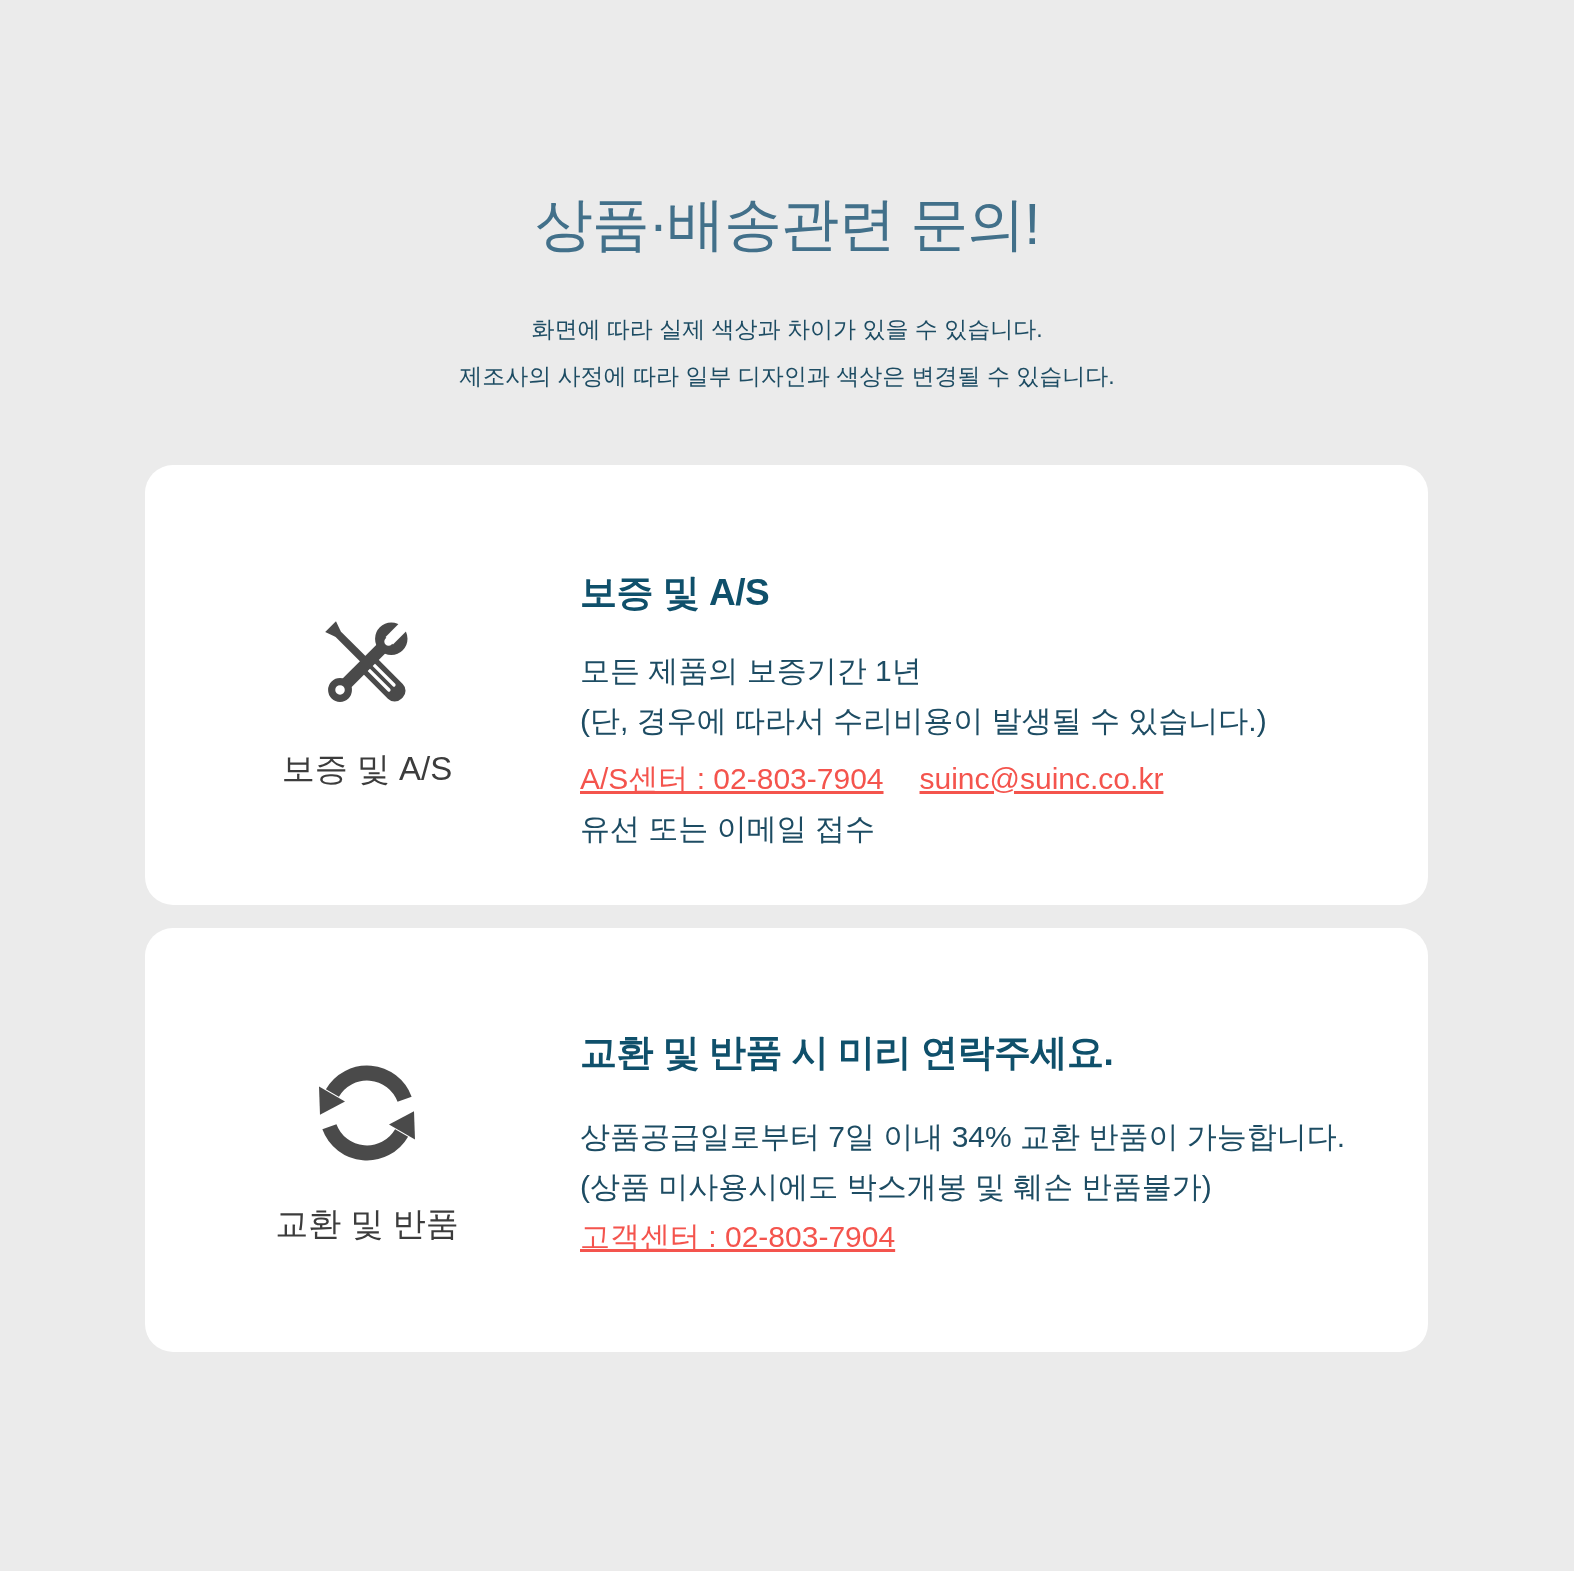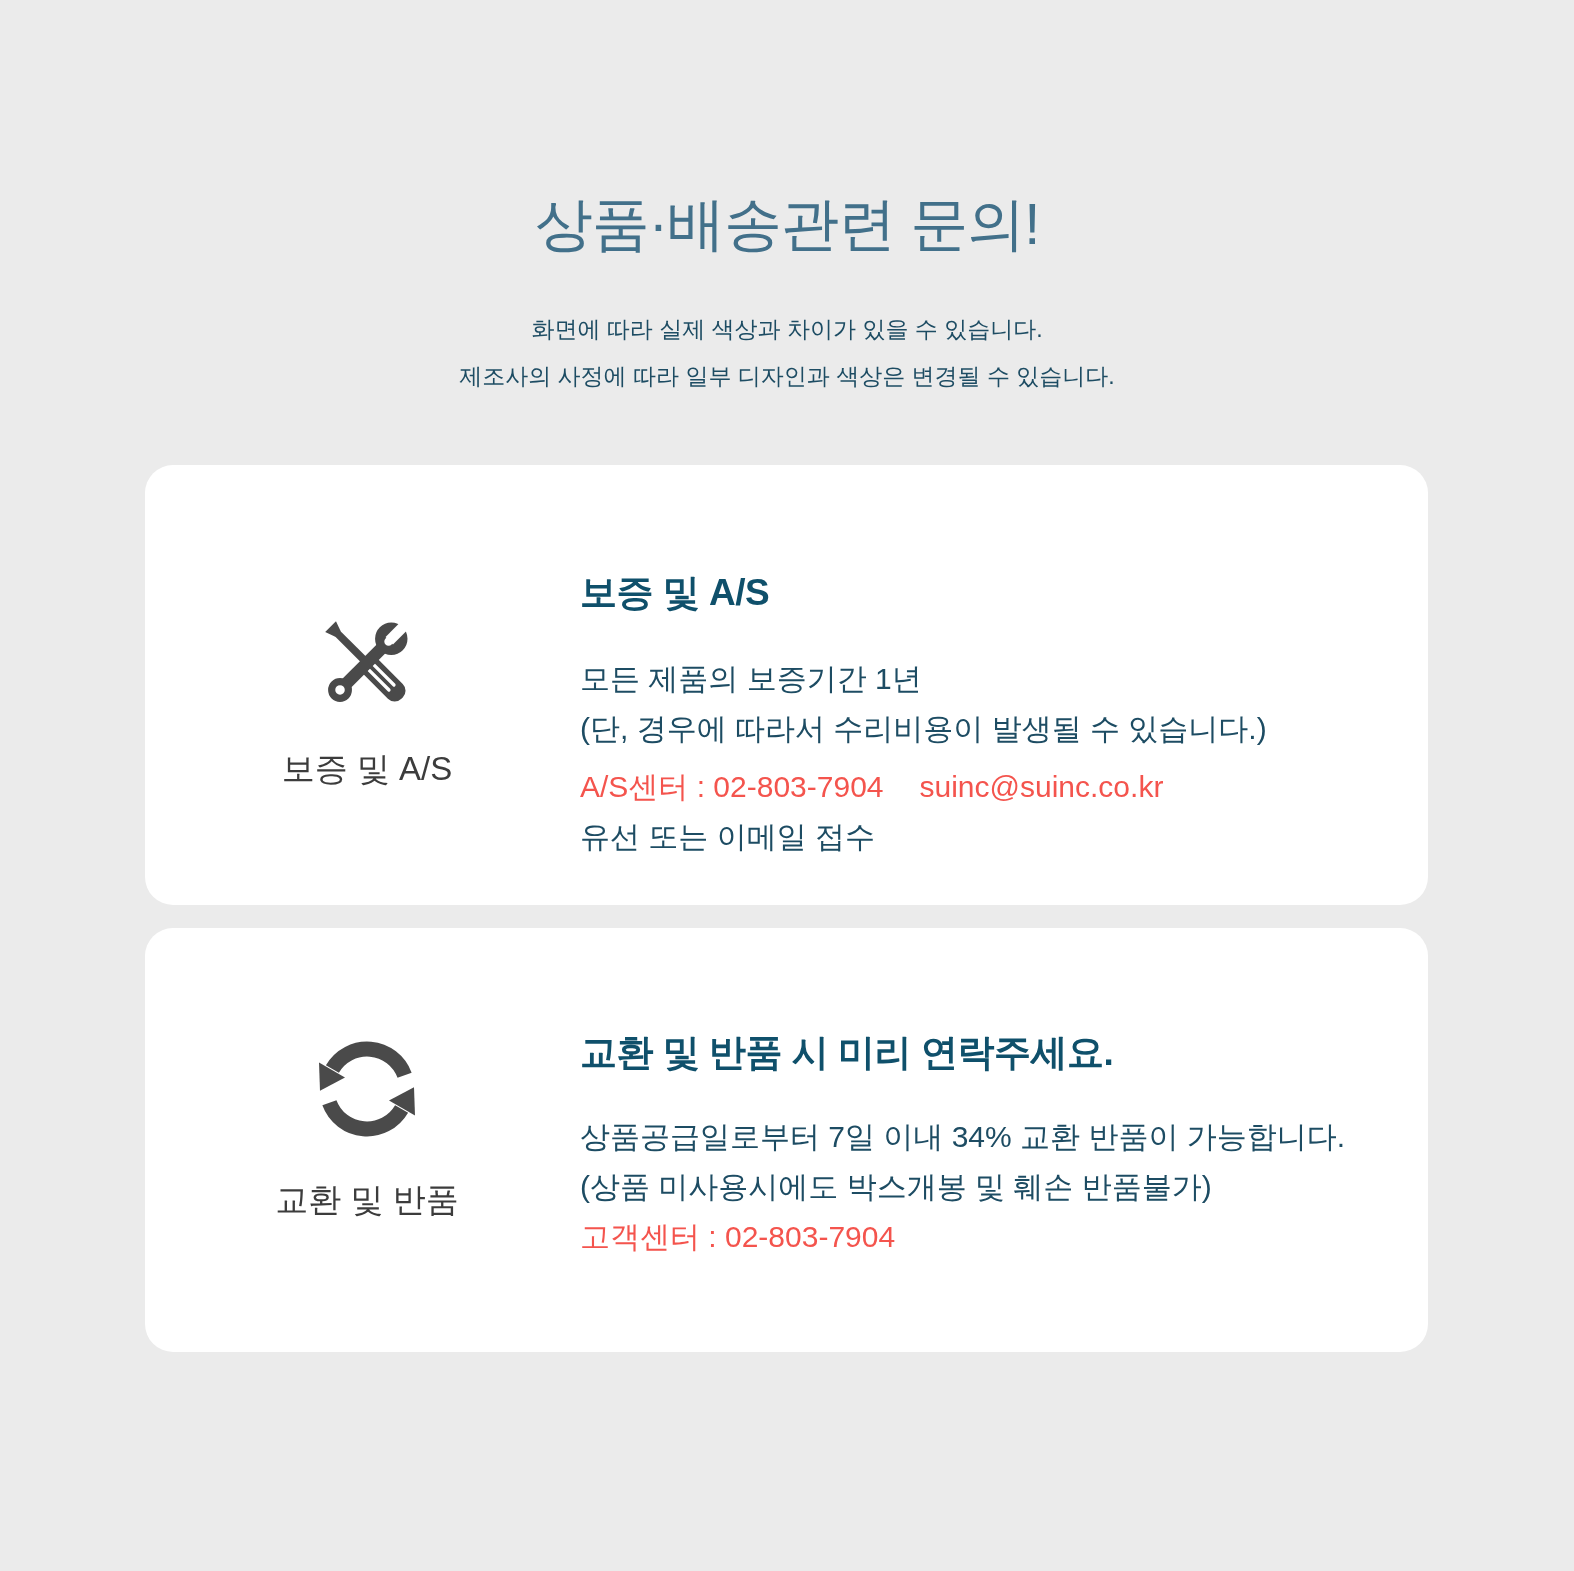--- a/index.html
+++ b/index.html
@@ -29,45 +29,46 @@
     border-radius: 28px;
   }
   .card.warranty { top: 465px; height: 440px; }
   .card.exchange { top: 928px; height: 424px; }
 
   .icon-col {
     position: absolute; left: 72px; width: 300px;
     text-align: center;
   }
   .card.warranty .icon-col { top: 136px; }
-  .card.exchange .icon-col { top: 96px; }
+  .card.exchange .icon-col { top: 120px; }
   .icon-col svg { display: inline-block; }
   .icon-label {
     font-size: 33px; font-weight: 500;
     color: var(--label-gray, #3c3c3c);
   }
   .card.warranty .icon-label { margin-top: 18px; }
   .card.exchange .icon-label { margin-top: 20px; }
 
   .text-col { position: absolute; left: 435px; }
   .card.warranty .text-col { top: 103px; }
   .card.exchange .text-col { top: 100px; }
   .card-heading {
     margin: 0;
     font-size: 37px; font-weight: 700; letter-spacing: -0.5px;
     color: var(--heading-text, #0f506b);
   }
   .lines { font-size: 30px; line-height: 50px; color: var(--body-text, #1d4c63); }
-  .card.warranty .lines { margin-top: 36px; }
+  .card.warranty .lines { margin-top: 28px; }
   .card.exchange .lines { margin-top: 34px; }
   .line { display: block; }
   .contact-row {
     display: flex; gap: 36px; align-items: baseline;
     color: var(--accent-red, #f4544d);
     margin-top: 8px;
+    text-decoration: underline;
   }
   .card.exchange .contact-row { margin-top: 0; }
   .icon-fill { fill: var(--icon-gray, #4a4a4a); }
   .icon-stroke { stroke: var(--icon-gray, #4a4a4a); }
   .icon-cut { fill: var(--card, #ffffff); }
 </style>
 </head>
 <body>
 
 <h1 class="page-title">상품·배송관련 문의!</h1>

